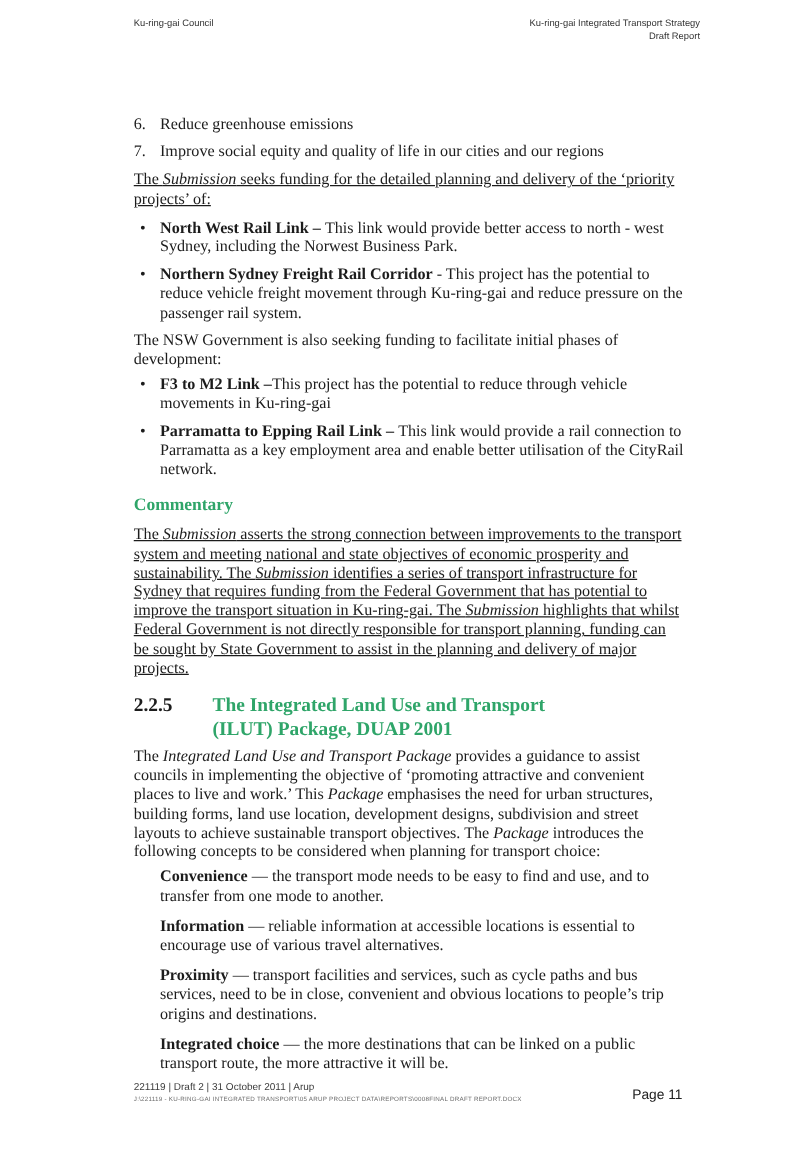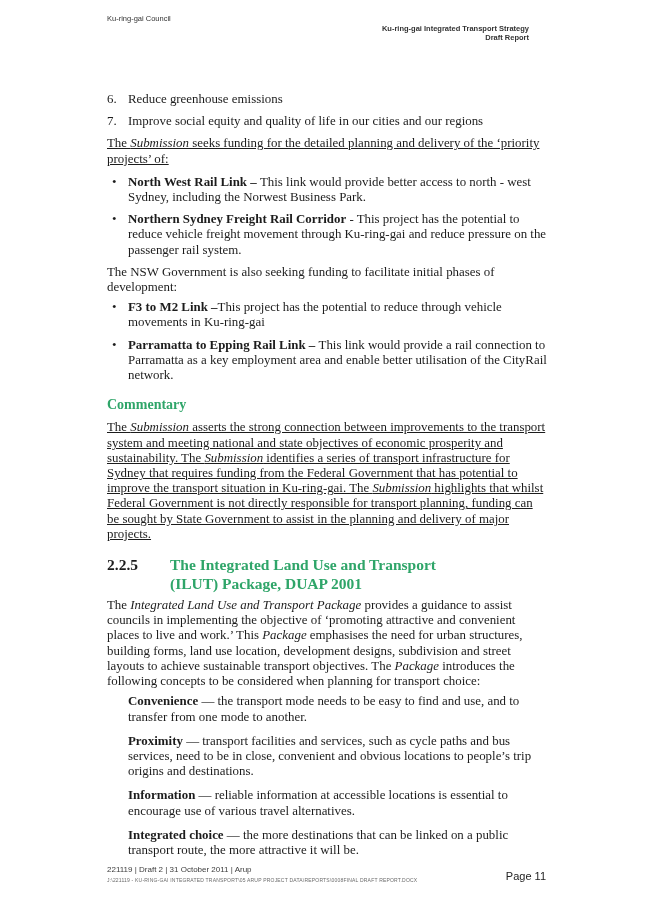--- a/index.html
+++ b/index.html
@@ -2,25 +2,25 @@
 <html><head>
 <meta charset="utf-8">
 <style>
   html,body{margin:0;padding:0;background:#ffffff;}
   .page{
     position:relative;width:649px;height:920px;background:#ffffff;overflow:hidden;
     font-family:"Liberation Serif",serif;color:#1c1c1c;
   }
   
   .hdr{
-    position:absolute;top:14px;left:107px;right:120px;
+    position:absolute;top:14px;left:107px;right:89px;
     display:flex;justify-content:space-between;
-    font-family:"Liberation Sans",sans-serif;font-size:7.5px;line-height:9.5px;color:#333;flex-direction:column;
+    font-family:"Liberation Sans",sans-serif;font-size:7.5px;line-height:9.5px;color:#333;
   }
-  .hdr-right{text-align:right;font-weight:bold;}
+  .hdr-right{text-align:right;}
   
   .content{
     position:absolute;top:92px;left:107px;width:441px;
     font-size:12.9px;line-height:15.2px;text-align:left;
   }
   .i{font-style:italic;}
   .b{font-weight:bold;}
   .row{display:flex;margin:0 0 7px 0;}
   .num{flex:none;width:21px;}
   .marker{flex:none;width:21px;padding-left:5px;box-sizing:border-box;}
@@ -96,22 +96,22 @@
     <p class="para"><span>The </span><span class="i">Submission</span><span> asserts the strong connection between improvements to the transport system and meeting national and state objectives of economic prosperity and sustainability. The </span><span class="i">Submission</span><span> identifies a series of transport infrastructure for Sydney that requires funding from the Federal Government that has potential to improve the transport situation in Ku-ring-gai. The </span><span class="i">Submission</span><span> highlights that whilst Federal Government is not directly responsible for transport planning, funding can be sought by State Government to assist in the planning and delivery of major projects.</span></p>
 
     <div class="section-h">
       <span class="section-num">2.2.5</span>
       <span class="section-title">The Integrated Land Use and Transport (ILUT) Package, DUAP 2001</span>
     </div>
 
     <p class="para-tight"><span>The </span><span class="i">Integrated Land Use and Transport Package</span><span> provides a guidance to assist councils in implementing the objective of ‘promoting attractive and convenient places to live and work.’ This </span><span class="i">Package</span><span> emphasises the need for urban structures, building forms, land use location, development designs, subdivision and street layouts to achieve sustainable transport objectives. The </span><span class="i">Package</span><span> introduces the following concepts to be considered when planning for transport choice:</span></p>
 
     <p class="def"><span class="b">Convenience</span><span> — the transport mode needs to be easy to find and use, and to transfer from one mode to another.</span></p>
+    <p class="def"><span class="b">Information</span><span> — reliable information at accessible locations is essential to encourage use of various travel alternatives.</span></p>
     <p class="def"><span class="b">Proximity</span><span> — transport facilities and services, such as cycle paths and bus services, need to be in close, convenient and obvious locations to people’s trip origins and destinations.</span></p>
-    <p class="def"><span class="b">Information</span><span> — reliable information at accessible locations is essential to encourage use of various travel alternatives.</span></p>
     <p class="def"><span class="b">Integrated choice</span><span> — the more destinations that can be linked on a public transport route, the more attractive it will be.</span></p>
 
   </div>
 
   <div class="footer">
     <div class="f-line1">221119 | Draft 2 | 31 October 2011 | Arup</div>
     <div class="f-path">J:\221119 - KU-RING-GAI INTEGRATED TRANSPORT\05 ARUP PROJECT DATA\REPORTS\0008FINAL DRAFT REPORT.DOCX</div>
     <div class="f-page">Page 11</div>
   </div>
 

